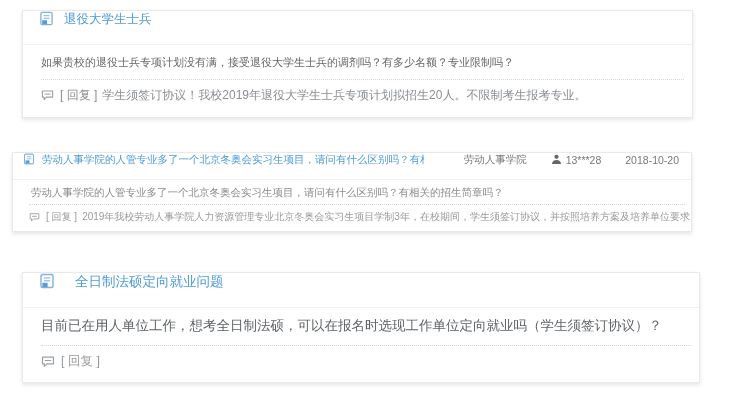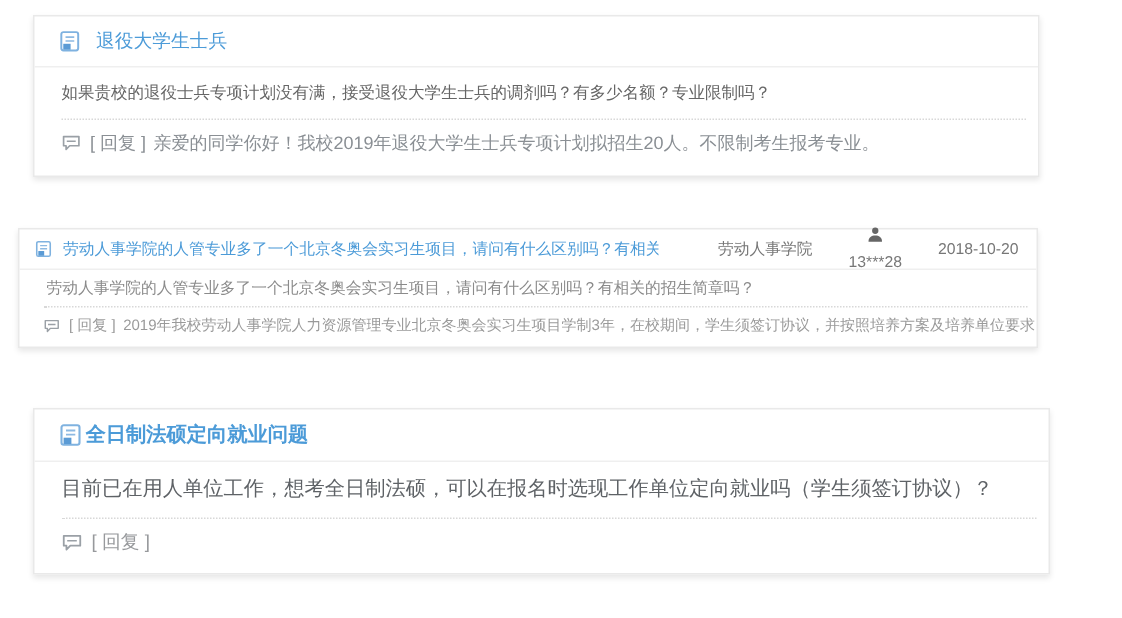--- a/index.html
+++ b/index.html
@@ -10,30 +10,30 @@
   }
   .stage { position: absolute; inset: 0; }
 
   .qcard {
     position: absolute;
     background: #ffffff;
     border: 1px solid #e9e9e9;
     box-shadow: 0 2px 4px rgba(0,0,0,0.10);
   }
   .qcard-header {
-    display: flex; align-items: center;
+    display: flex; align-items: flex-start;
   }
   .doc-icon { flex: 0 0 auto; display: inline-flex; }
   .qtitle {
     color: #4c9bd8; white-space: nowrap; overflow: hidden;
     cursor: pointer; text-decoration: none;
   }
   .meta { margin-left: auto; display: flex; align-items: center; color: #777; }
   .meta .m-item { white-space: nowrap; }
-  .user-group { display: flex; align-items: center; gap: 4px; flex-direction: column; }
+  .user-group { display: flex; align-items: center; gap: 4px; }
   .hdr-divider { border-top: 1px solid #efefef; }
   .question { color: #666; white-space: nowrap; overflow: hidden; }
   .dotted-divider { border-top: 1px dotted #d8d8d8; }
   .reply-row { display: flex; align-items: center; color: #8a8f94; white-space: nowrap; overflow: hidden; }
   .reply-row .bubble { display: inline-flex; margin-right: 6px; flex: 0 0 auto; }
   .reply-label { margin-right: 5px; flex: 0 0 auto; }
 
   
   #card1 { left: 22px; top: 10px; width: 671px; height: 108px; }
   #card1 .qcard-header { height: 33px; padding: 0 16px; }
@@ -47,21 +47,21 @@
   #card2 .qcard-header { height: 26px; padding: 0 10px; }
   #card2 .qtitle { font-size: 10.5px; margin-left: 7px; max-width: 440px; }
   #card2 .meta { font-size: 10.5px; gap: 24px; padding-right: 2px; margin-left: 40px; }
   #card2 .question { padding: 5px 16px 0 18px; font-size: 10.5px; line-height: 14px; color: #8b8b8b; }
   #card2 .dotted-divider { margin: 5px 6px 0 16px; }
   #card2 .reply-row { padding: 5px 10px 0 16px; font-size: 10px; color: #9a9a9a; }
 
   
   #card3 { left: 22px; top: 272px; width: 678px; height: 111px; }
   #card3 .qcard-header { height: 34px; padding: 0 16px; }
-  #card3 .qtitle { font-size: 13.5px; margin-left: 2px; font-weight: bold; }
+  #card3 .qtitle { font-size: 13.5px; margin-left: 20px; }
   #card3 .question { padding: 9px 18px 0 18px; font-size: 13.5px; line-height: 18px; color: #5e6266; }
   #card3 .dotted-divider { margin: 10px 8px 0 18px; }
   #card3 .reply-row { padding: 7px 18px 0 18px; font-size: 12.5px; color: #97999c; }
 </style>
 </head>
 <body>
 
 <div class="stage">
 
   <section class="qcard" id="card1">
@@ -80,21 +80,21 @@
     <div class="question">如果贵校的退役士兵专项计划没有满，接受退役大学生士兵的调剂吗？有多少名额？专业限制吗？</div>
     <div class="dotted-divider"></div>
     <div class="reply-row">
       <span class="bubble">
         <svg width="13" height="13" viewBox="0 0 14 14">
           <path d="M1.5 2.2 h11 v6.6 h-6.6 l-2.6 2.6 v-2.6 h-1.8 z" fill="none" stroke="#9aa0a6" stroke-width="1.2" stroke-linejoin="round"></path>
           <line x1="3.8" y1="5.5" x2="10.2" y2="5.5" stroke="#9aa0a6" stroke-width="1.1"></line>
         </svg>
       </span>
       <span class="reply-label">[ 回复 ]</span>
-      <span>亲爱的同学你好！我校2019年退役大学生士兵专项计划拟招生20人。不限制考生报考专业。</span>
+      <span>学生须签订协议！我校2019年退役大学生士兵专项计划拟招生20人。不限制考生报考专业。</span>
     </div>
   </section>
 
   <section class="qcard" id="card2">
     <div class="qcard-header">
       <span class="doc-icon">
         <svg width="12" height="12" viewBox="0 0 16 16">
           <rect x="2" y="1.5" width="12" height="13" rx="1.5" fill="none" stroke="#7fb2e0" stroke-width="1.4"></rect>
           <line x1="5" y1="5" x2="11.2" y2="5" stroke="#8db9e2" stroke-width="1.2"></line>
           <line x1="5" y1="7.8" x2="11.2" y2="7.8" stroke="#8db9e2" stroke-width="1.2"></line>

